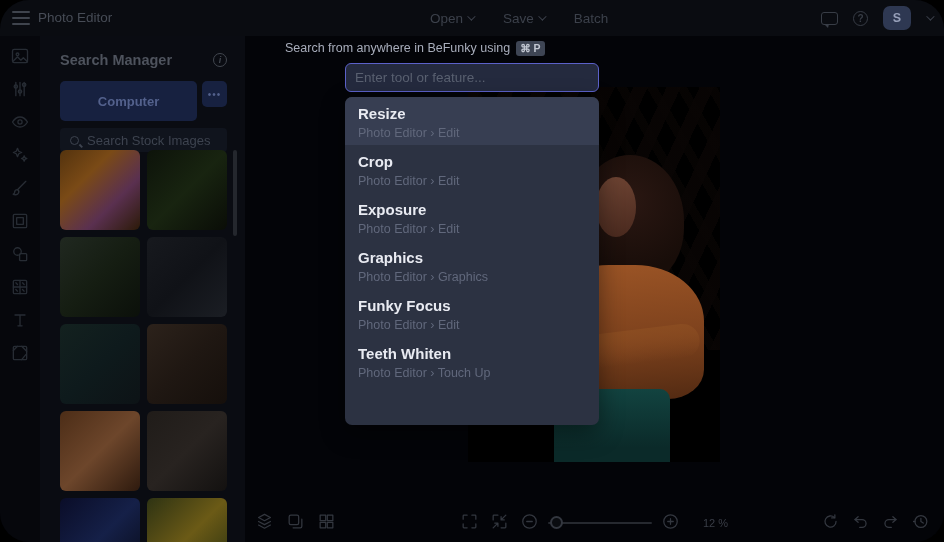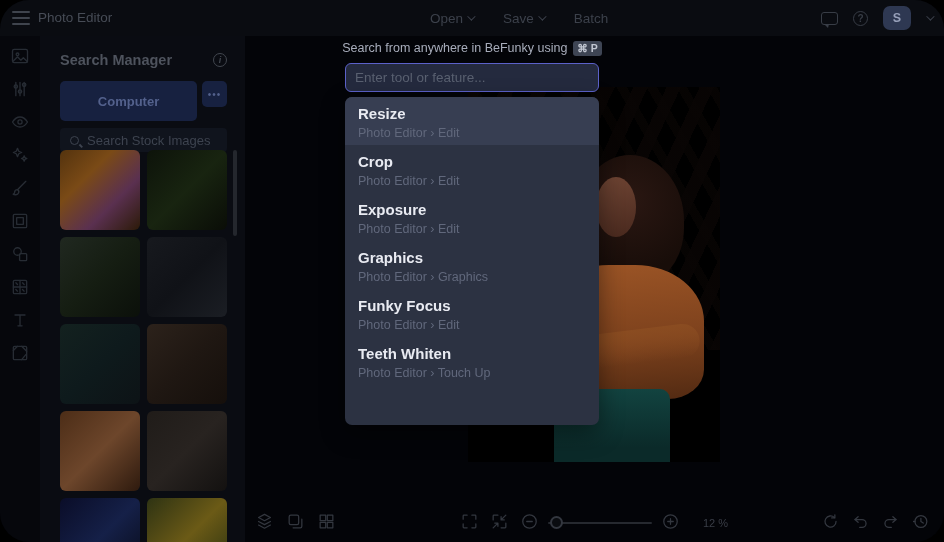--- a/index.html
+++ b/index.html
@@ -95,21 +95,21 @@
   .sb-btn{ width:23px; height:23px; display:flex; align-items:center; justify-content:center; cursor:pointer;}
   .sb-btn svg{ stroke:#33373f; fill:none; stroke-width:1.6; stroke-linecap:round; stroke-linejoin:round;}
   .slider{ width:104px; height:23px; display:flex; align-items:center; position:relative; cursor:pointer;}
   .slider .track{ width:100%; height:2px; background:#26292f; border-radius:1px; }
   .slider .knob{ position:absolute; left:2px; top:4px; width:13px; height:13px;
                  border:2px solid #33373f; border-radius:50%; background:#0a0c10; }
   .zoom-label{ color:#3a3e47; font-size:11px; margin-left:14px; }
 
   
   .palette{ position:absolute; left:345px; top:40px; width:254px; z-index:10; }
-  .hint{ position:absolute; top:1px; left:-60px; right:-60px; text-align:center;
+  .hint{ position:absolute; top:1px; left:-60px; right:-60px; 
          color:#a8adbb; font-size:12.5px; }
   .keycap{ display:inline-block; background:#3e4554; border-radius:3px; padding:1px 4px 2px;
            color:#c2c7d2; font-size:10.5px; font-weight:bold; margin-left:6px; }
   .cmd-input{ position:absolute; top:23px; left:0; width:254px; height:29px;
               background:#242a3e; border:1.5px solid #5b61c9; border-radius:6px;
               color:#dfe2ec; font-size:13.5px; padding:0 10px 0 9px;
               font-family:"Liberation Sans",sans-serif; outline:none; caret-color:#dfe2ec; }
   .cmd-input::placeholder{ color:#596070; }
   .results{ position:absolute; top:57px; left:0; width:254px; height:328px;
             background:#2c3242; border-radius:7px; overflow:hidden;

